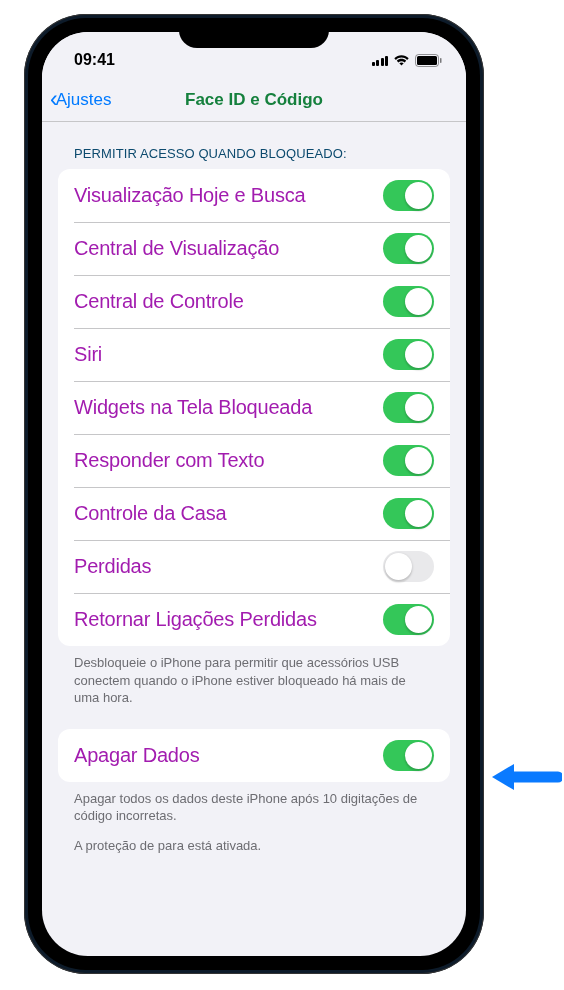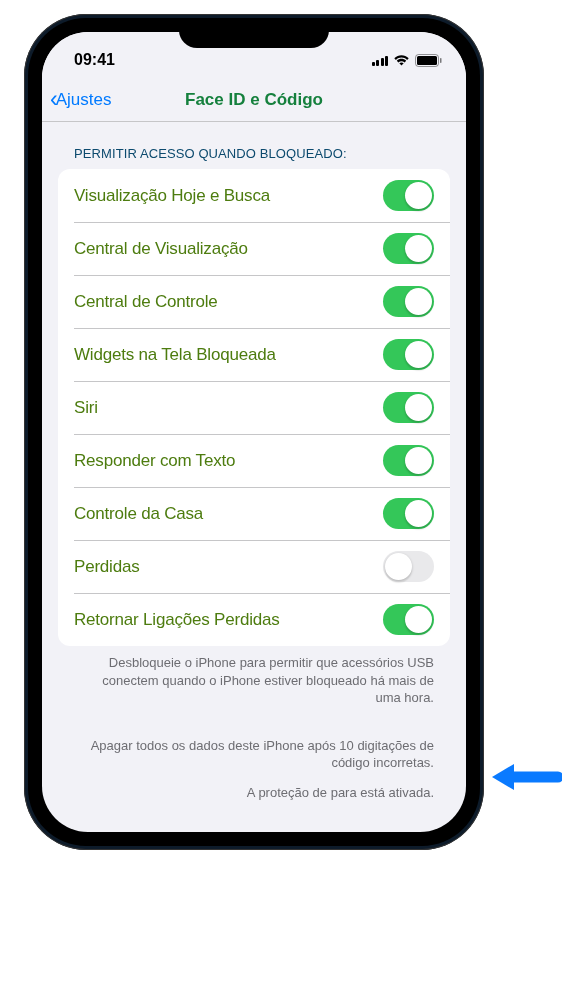--- a/index.html
+++ b/index.html
@@ -9,21 +9,21 @@
       width: 564px;
       height: 990px;
       position: relative;
       overflow: hidden;
     }
     .phone-frame {
       position: absolute;
       left: 24px;
       top: 14px;
       width: 460px;
-      height: 836px;
+      height: 960px;
       border-radius: 62px;
       background: #0d1b2a;
       padding: 4px;
       box-shadow: 0 0 0 1px #333 inset;
     }
     .phone-inner {
       width: 100%;
       height: 100%;
       border-radius: 58px;
       background: #000;
@@ -110,40 +110,39 @@
       min-height: 44px;
       position: relative;
     }
     .list-row:not(:last-child)::after {
       content: "";
       position: absolute;
       left: 16px; right: 0; bottom: 0;
       height: 0.5px;
       background: #c6c6c8;
     }
-    .row-label { font-size: 17px; color: #4d7c0f; letter-spacing: -0.2px; }
+    .row-label { font-size: 20px; color: #a21caf; letter-spacing: -0.2px; }
     .toggle {
       width: 51px; height: 31px; border-radius: 16px;
       position: relative; flex-shrink: 0;
     }
     .toggle.on { background: #34c759; }
     .toggle.off { background: #e9e9eb; }
     .toggle-knob {
       position: absolute; top: 2px; width: 27px; height: 27px;
       border-radius: 50%; background: #fff;
       box-shadow: 0 1px 3px rgba(0,0,0,0.2), 0 3px 1px rgba(0,0,0,0.05);
     }
     .toggle.on .toggle-knob { right: 2px; }
     .toggle.off .toggle-knob { left: 2px; }
     .footer-text {
       font-size: 13px;
       color: #6d6d72;
       padding: 8px 16px 0 16px;
       line-height: 1.35;
-      text-align: right;
     }
     .footer-text + .footer-text { padding-top: 12px; }
     .spacer { height: 22px; }
     .arrow-callout {
       position: absolute;
       right: 2px;
       top: 760px;
       width: 70px;
       height: 34px;
       display: flex;
@@ -206,27 +205,27 @@
                 <div class="toggle-knob"></div>
               </div>
           </div>
           <div class="list-row">
             <span class="row-label">Central de Controle</span>
             <div class="toggle on">
                 <div class="toggle-knob"></div>
               </div>
           </div>
           <div class="list-row">
+            <span class="row-label">Siri</span>
+            <div class="toggle on">
+                <div class="toggle-knob"></div>
+              </div>
+          </div>
+          <div class="list-row">
             <span class="row-label">Widgets na Tela Bloqueada</span>
-            <div class="toggle on">
-                <div class="toggle-knob"></div>
-              </div>
-          </div>
-          <div class="list-row">
-            <span class="row-label">Siri</span>
             <div class="toggle on">
                 <div class="toggle-knob"></div>
               </div>
           </div>
           <div class="list-row">
             <span class="row-label">Responder com Texto</span>
             <div class="toggle on">
                 <div class="toggle-knob"></div>
               </div>
           </div>
@@ -247,20 +246,28 @@
             <div class="toggle on">
                 <div class="toggle-knob"></div>
               </div>
           </div>
         </div>
 
         <div class="footer-text">Desbloqueie o iPhone para permitir que acessórios USB conectem quando o iPhone estiver bloqueado há mais de uma hora.</div>
 
         <div class="spacer"></div>
 
+        <div class="list-group">
+          <div class="list-row">
+            <span class="row-label">Apagar Dados</span>
+            <div class="toggle on">
+                <div class="toggle-knob"></div>
+              </div>
+          </div>
+        </div>
 
         <div class="footer-text">Apagar todos os dados deste iPhone após 10 digitações de código incorretas.</div>
         <div class="footer-text">A proteção de para está ativada.</div>
 
       </div>
 
     </div>
   </div>
 </div>
 

